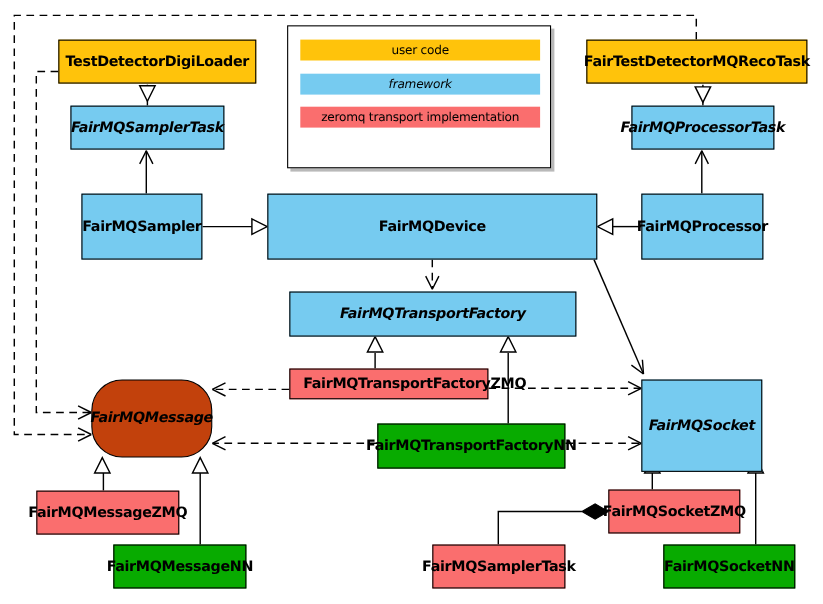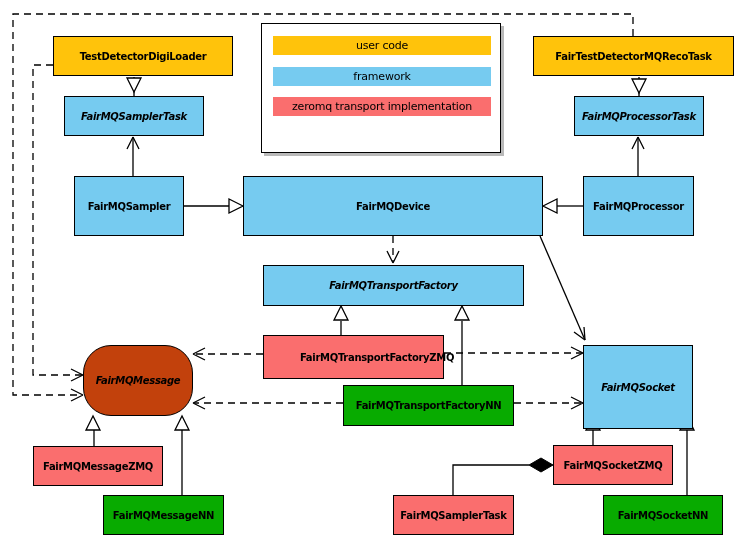--- a/index.html
+++ b/index.html
@@ -3,21 +3,21 @@
 <meta charset="utf-8">
 <style>
   html,body{margin:0;padding:0;background:#fff;}
   #canvas{
     position:relative;width:748px;height:549px;background:#ffffff;
     font-family:"DejaVu Sans","Liberation Sans",sans-serif;overflow:hidden;
   }
   .node{
     position:absolute;display:flex;align-items:center;justify-content:center;
     border:1.4px solid #000;box-sizing:border-box;
-    font-size:10px;font-weight:bold;letter-spacing:-0.3px;color:#000;
+    font-size:13px;font-weight:bold;letter-spacing:-0.3px;color:#000;
     text-align:center;white-space:nowrap;
   }
   .abstract{font-style:italic;}
   #legend{
     position:absolute;left:261px;top:23px;width:240px;height:130px;
     background:#fff;border:1.5px solid #000;box-sizing:border-box;
     box-shadow:3px 3px 0 #b9b9b9;
   }
   .legend-row{
     position:absolute;left:11px;width:218px;height:19px;
@@ -138,41 +138,41 @@
     </g>
 
     <g>
       <path class="ln" d="M529,465 H453 V495"></path>
       <polygon class="dia" points="553,465 541,458 529,465 541,472"></polygon>
     </g>
   </svg>
 
   <div id="legend">
     <div class="legend-row" style="top: 12px; background-color: rgb(255, 195, 11);">user code</div>
-    <div class="legend-row" style="top: 43px; background-color: rgb(118, 203, 240);">framework</div>
+    <div class="legend-row" style="top: 43px; background-color: rgb(118, 203, 240); font-style: italic;">framework</div>
     <div class="legend-row" style="top: 73px; background-color: rgb(250, 110, 110);">zeromq transport implementation</div>
   </div>
 
   <div class="node" style="left: 53px; top: 36px; width: 180px; height: 40px; background-color: rgb(255, 195, 11);">TestDetectorDigiLoader</div>
 
   <div class="node" style="left: 533px; top: 36px; width: 201px; height: 40px; background-color: rgb(255, 195, 11);">FairTestDetectorMQRecoTask</div>
 
   <div class="node abstract" style="left: 64px; top: 96px; width: 140px; height: 40px; background-color: rgb(118, 203, 240);">FairMQSamplerTask</div>
 
   <div class="node abstract" style="left: 574px; top: 96px; width: 130px; height: 40px; background-color: rgb(118, 203, 240);">FairMQProcessorTask</div>
 
   <div class="node" style="left: 74px; top: 176px; width: 110px; height: 60px; background-color: rgb(118, 203, 240);">FairMQSampler</div>
 
   <div class="node" style="left: 243px; top: 176px; width: 300px; height: 60px; background-color: rgb(118, 203, 240);">FairMQDevice</div>
 
   <div class="node" style="left: 583px; top: 176px; width: 111px; height: 60px; background-color: rgb(118, 203, 240);">FairMQProcessor</div>
 
   <div class="node abstract" style="left: 263px; top: 265px; width: 261px; height: 41px; background-color: rgb(118, 203, 240);">FairMQTransportFactory</div>
 
-  <div class="node" style="left: 263px; top: 335px; width: 181px; height: 44px; background-color: rgb(250, 110, 110); padding-left: 47px;">FairMQTransportFactoryZMQ</div>
+  <div class="node" style="left: 263px; top: 335px; width: 181px; height: 28px; background-color: rgb(250, 110, 110); padding-left: 47px;">FairMQTransportFactoryZMQ</div>
 
   <div class="node" style="left: 343px; top: 385px; width: 171px; height: 41px; background-color: rgb(8, 171, 0);">FairMQTransportFactoryNN</div>
 
   <div class="node abstract" style="left: 83px; top: 345px; width: 110px; height: 71px; background-color: #c2410c; border-radius: 28px;">FairMQMessage</div>
 
   <div class="node abstract" style="left: 583px; top: 345px; width: 110px; height: 84px; background-color: rgb(118, 203, 240);">FairMQSocket</div>
 
   <div class="node" style="left: 33px; top: 446px; width: 130px; height: 40px; background-color: rgb(250, 110, 110);">FairMQMessageZMQ</div>
 
   <div class="node" style="left: 103px; top: 495px; width: 121px; height: 40px; background-color: rgb(8, 171, 0);">FairMQMessageNN</div>

